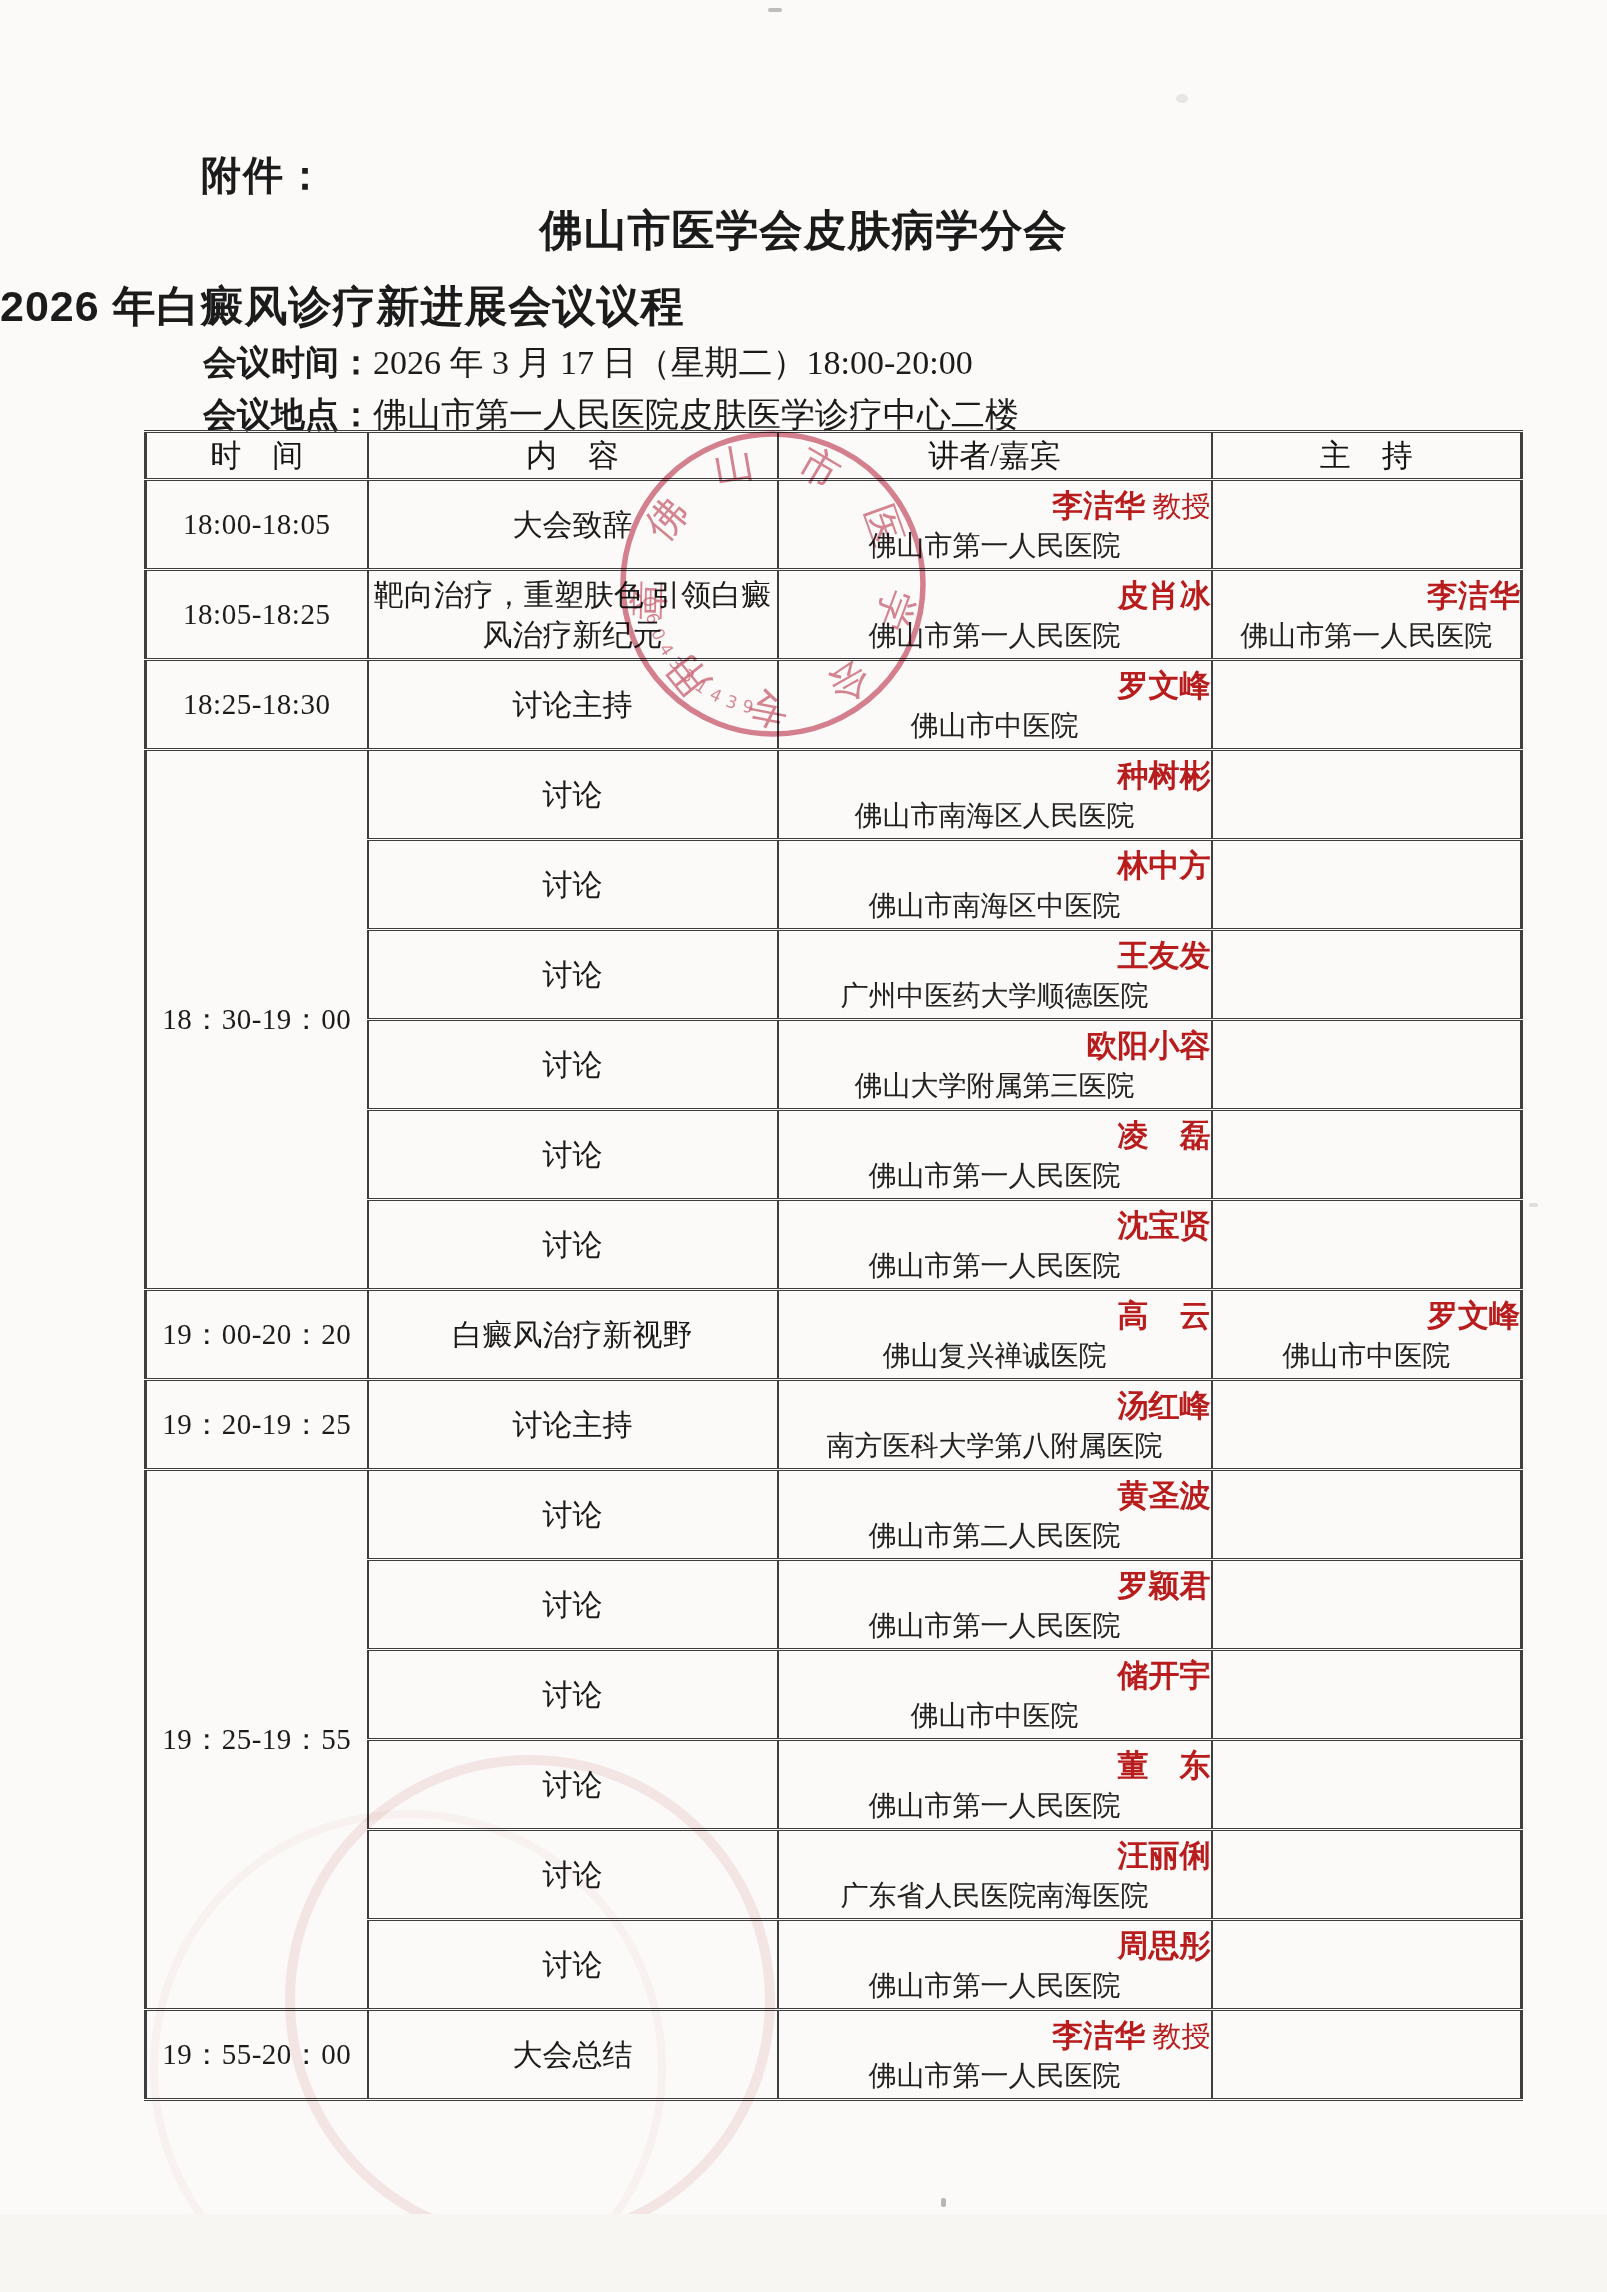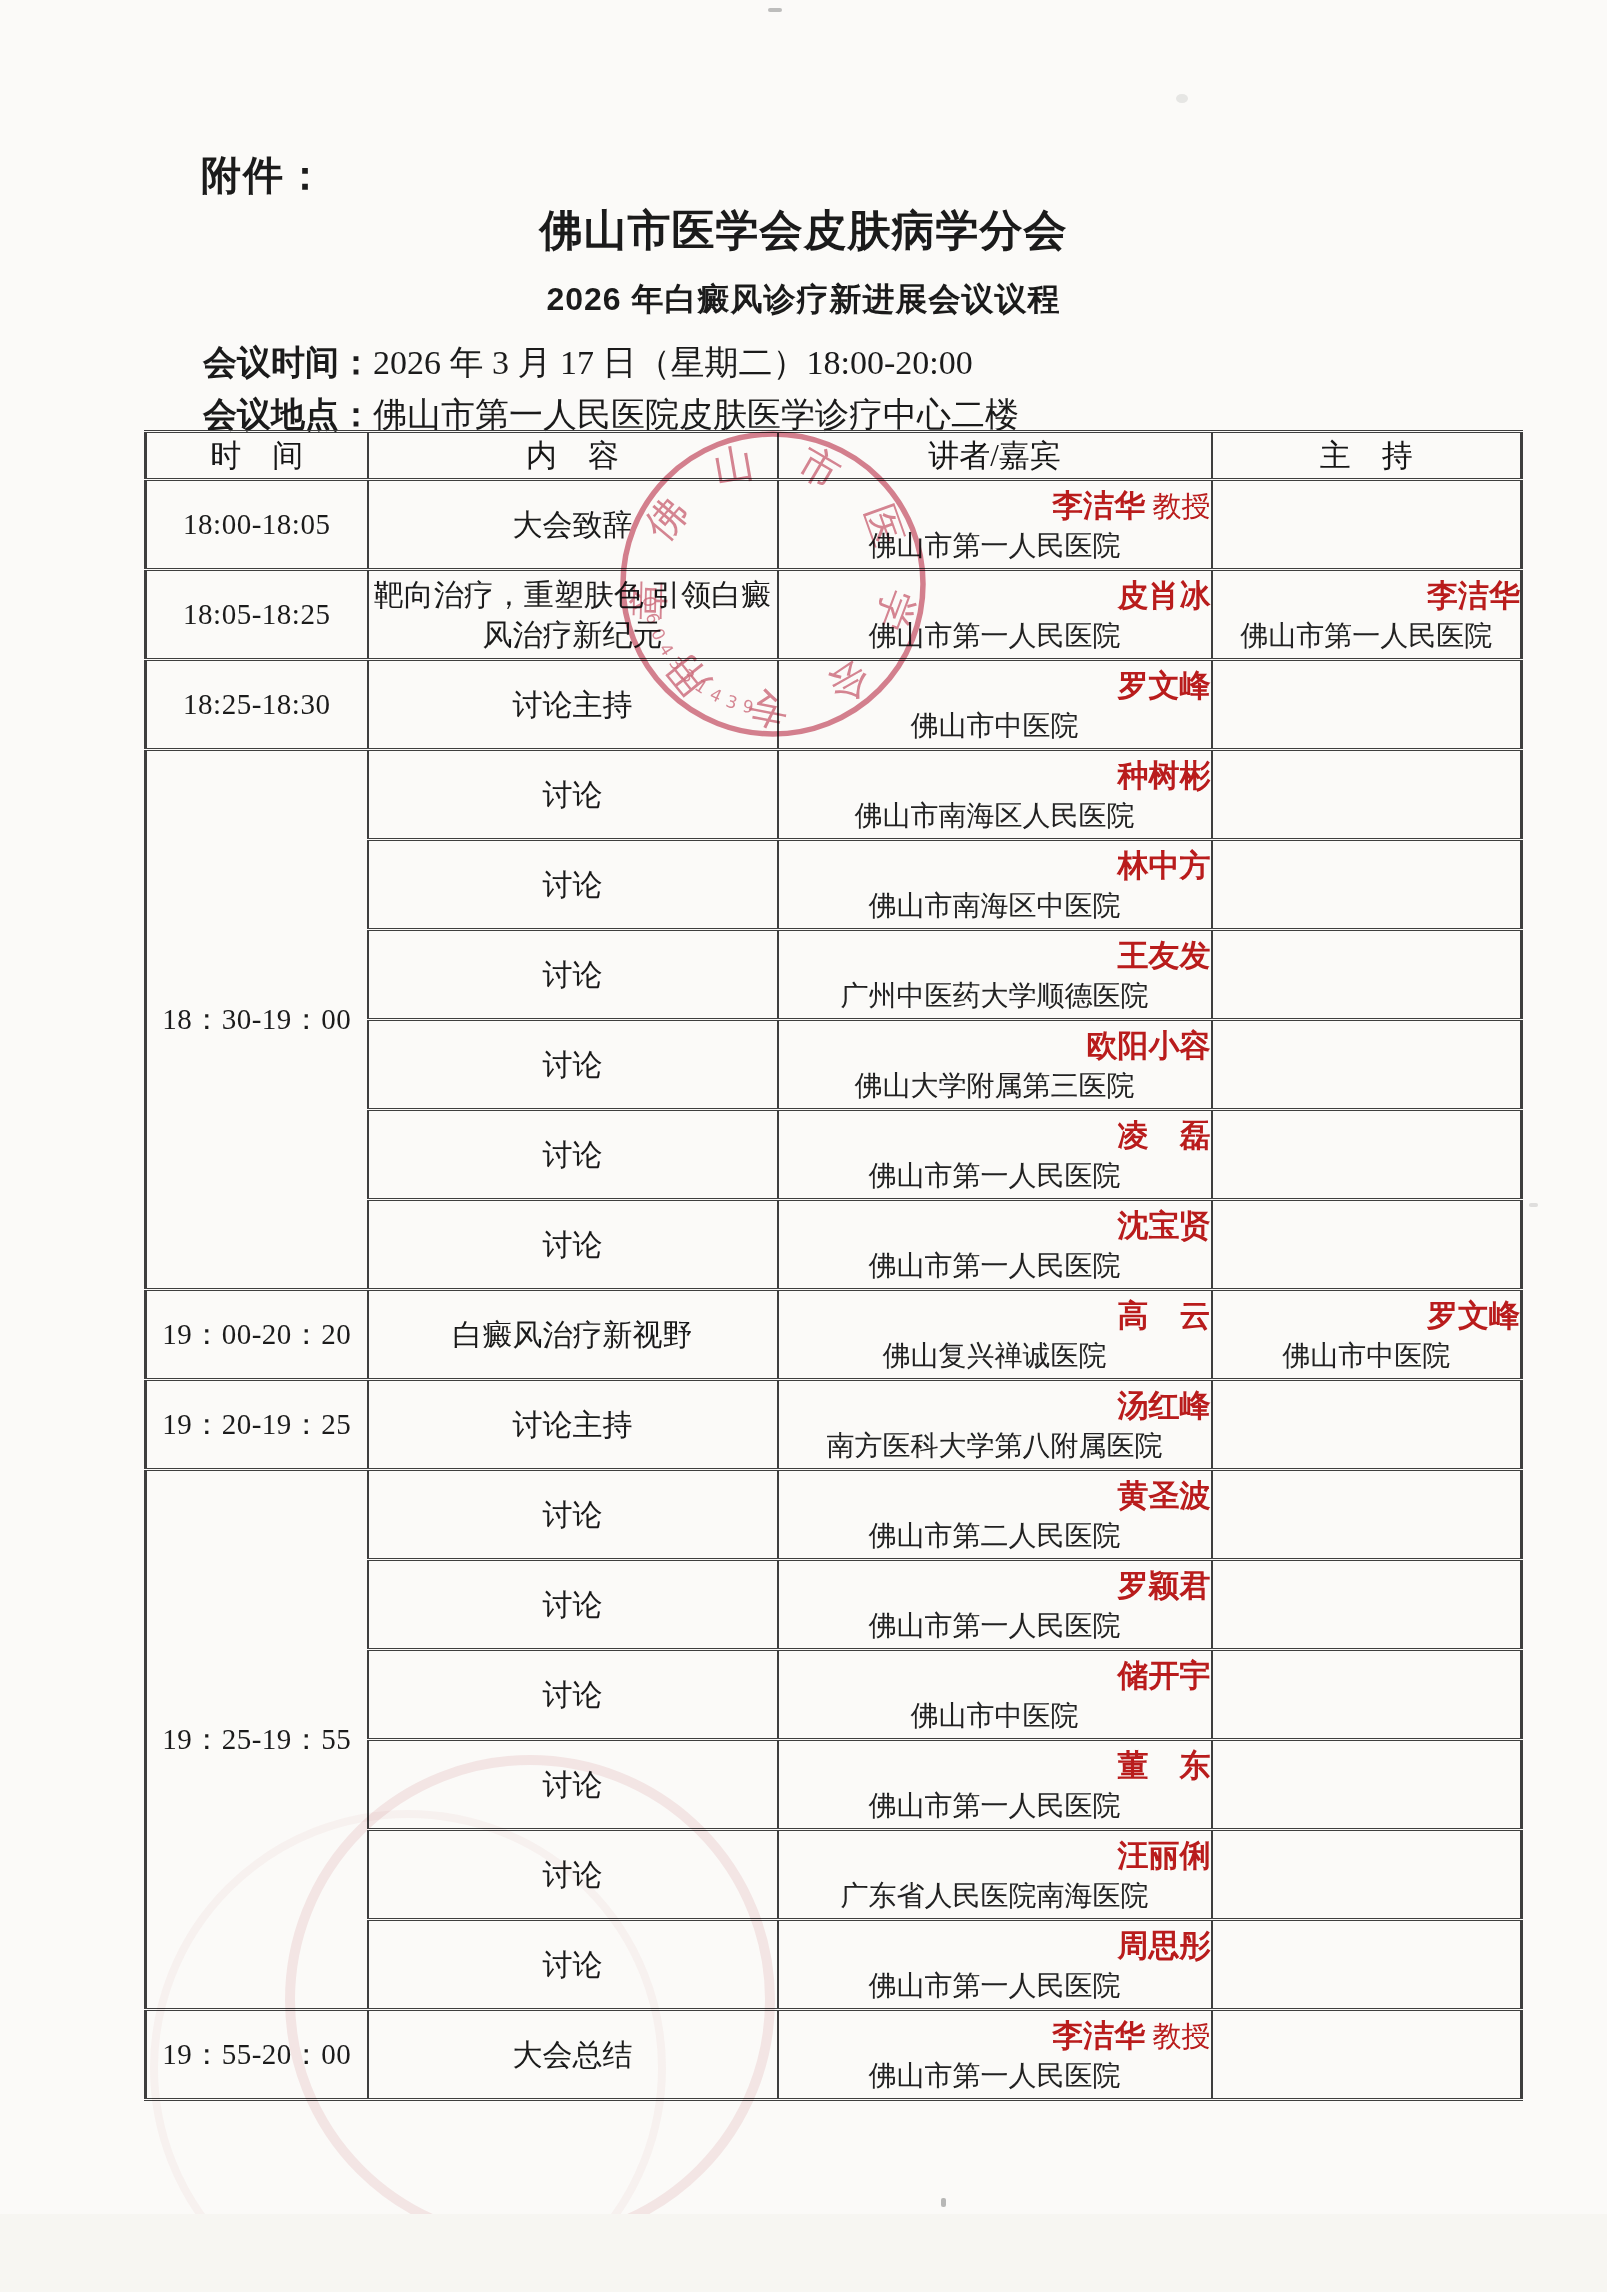--- a/index.html
+++ b/index.html
@@ -3,21 +3,21 @@
 <meta charset="utf-8">
 <title>Scanned agenda</title>
 <style>
   html,body{margin:0;padding:0;}
   body{width:1607px;height:2292px;background:#f7f6f2;font-family:"Liberation Serif","DejaVu Serif",serif;color:#1b1b1b;}
   .page{position:relative;width:1607px;height:2214px;background:#fbfaf8;overflow:hidden;}
   .hei{font-family:"Liberation Sans","DejaVu Sans",sans-serif;}
 
   .attachment{position:absolute;left:201px;top:148px;font-size:40px;font-weight:700;letter-spacing:2px;}
   .title1{position:absolute;left:0;top:202px;width:1607px;text-align:center;font-size:43px;font-weight:700;letter-spacing:1px;}
-  .title2{position:absolute;left:0;top:278px;width:1607px;text-align:center;font-size:32px;font-weight:700;letter-spacing:1px;}
+  .title2{position:absolute;left:0;top:278px;width:1607px;font-size:43px;font-weight:700;letter-spacing:1px;}
   .meta-line{position:absolute;left:203px;font-size:34px;white-space:nowrap;}
   .meta-time{top:340px;}
   .meta-place{top:392px;}
   .meta-label{font-weight:700;font-family:"Liberation Sans","DejaVu Sans",sans-serif;}
   .meta-value{font-weight:400;}
 
   .doc-table{position:absolute;left:126px;top:430px;width:1376px;}
   table{border-collapse:collapse;table-layout:fixed;width:1376px;margin-left:18px;}
   th,td{border-left:2px solid #3e3e3e;border-right:2px solid #3e3e3e;border-top:3px double #3e3e3e;border-bottom:3px double #3e3e3e;padding:0;text-align:center;vertical-align:middle;}
   table{border:3px solid #3e3e3e;}

